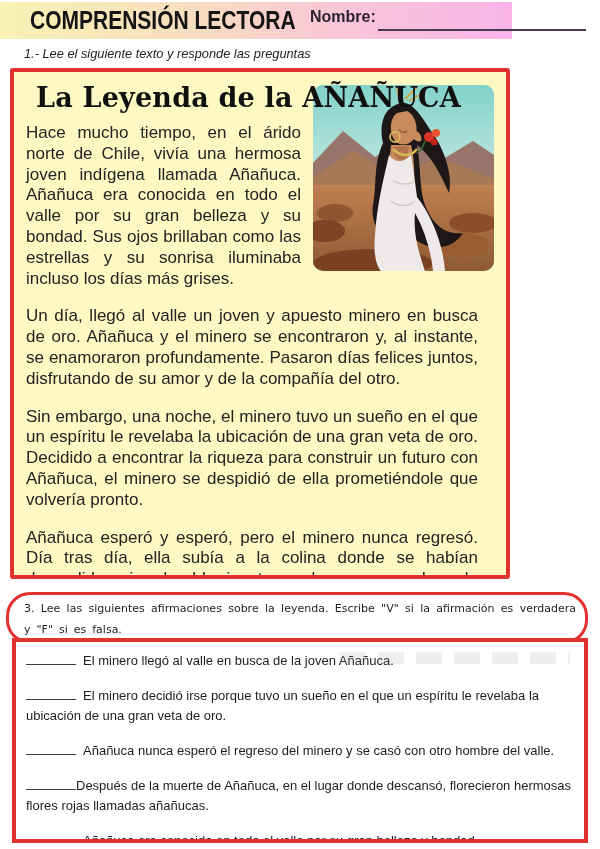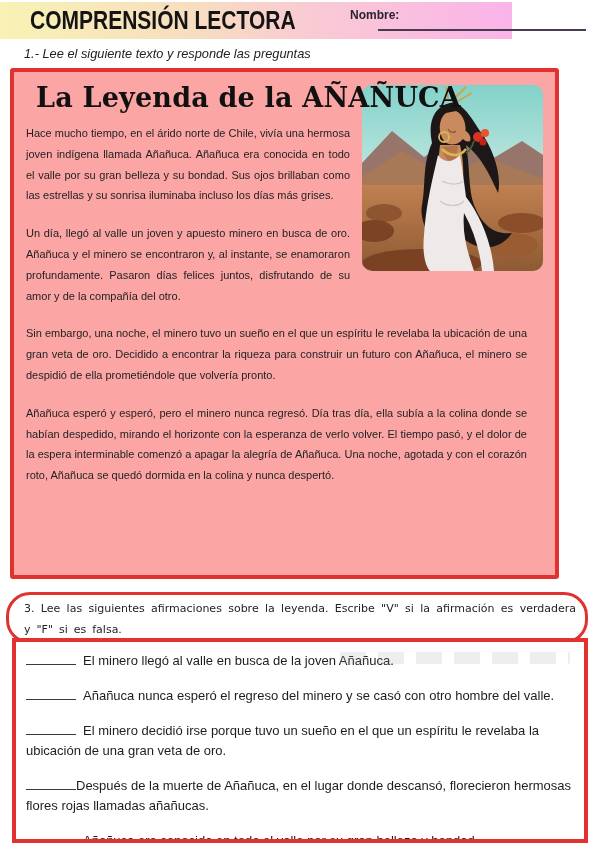--- a/index.html
+++ b/index.html
@@ -9,43 +9,43 @@
   
   .header-band {
     position:absolute; top:2px; left:0; width:512px; height:37px;
     background:linear-gradient(90deg,#f8f2b4 0%,#f7ddc0 38%,#f9c9d4 62%,#fab4e9 100%);
     display:flex; align-items:center;
   }
   .header-title {
     font-weight:bold; font-size:25px; letter-spacing:0px; color:#141414;
     transform:scaleX(0.84); transform-origin:left center; margin-left:30px; white-space:nowrap;
   }
-  .name-label { position:absolute; left:310px; top:8px; font-weight:bold; font-size:12px; color:#2b2230;margin-left:40px; }
+  .name-label { position:absolute; left:310px; top:8px; font-weight:bold; font-size:16px; color:#2b2230; }
   .name-line { position:absolute; left:378px; top:29px; width:208px; border-bottom:2px solid #4a3a50; height:0; }
 
   
   .instruction { position:absolute; top:46px; left:24px; font-size:12.8px; color:#222;font-style:italic; }
 
   
   .story-box {
-    position:absolute; top:68px; left:10px; width:549px; height:511px;
-    border:4px solid #e23230; border-radius:3px; background:#fca5a5;
+    position:absolute; top:68px; left:10px; width:500px; height:511px;
+    border:4px solid #e23230; border-radius:3px; background:#fef9c3;
     padding:6px 12px 6px 12px; overflow:hidden;
   }
   .story-title {
     font-family:"DejaVu Serif", serif; font-weight:bold; font-size:27px;
     color:#111; margin:4px 0 10px 10px; letter-spacing:0.2px; white-space:nowrap;
   }
   .story-image {
     float:right; width:181px; height:186px; margin:-38px 0 10px 12px;
     border-radius:10px; overflow:hidden; background:#7ecfc6;
   }
   .story-image svg { display:block; width:100%; height:100%; }
   .story-text p {
-    font-size:11px; line-height:20.8px; text-align:justify; color:#232323;
+    font-size:17px; line-height:20.8px; text-align:justify; color:#232323;
     margin:0 16px 17px 0;
   }
 
   
   .prompt-box {
     position:absolute; top:592px; left:6px; width:582px; height:52px;
     border:3px solid #e23230; border-radius:24px; background:#fff;
   }
   .prompt-text {
     position:absolute; top:598px; left:24px; width:552px; z-index:3;
@@ -141,22 +141,22 @@
         </div>
     </div>
   </div>
 
   <div class="prompt-box"></div>
   <div class="prompt-text">3. Lee las siguientes afirmaciones sobre la leyenda. Escribe "V" si la afirmación es verdadera y "F" si es falsa.</div>
 
   <div class="statements-box">
     <div>
         <div class="statement"><span class="blank"></span><span>El minero llegó al valle en busca de la joven Añañuca.</span></div>
+        <div class="statement"><span class="blank"></span><span>El minero decidió irse porque tuvo un sueño en el que un espíritu le revelaba la ubicación de una gran veta de oro.</span></div>
         <div class="statement"><span class="blank"></span><span>Añañuca nunca esperó el regreso del minero y se casó con otro hombre del valle.</span></div>
-        <div class="statement"><span class="blank"></span><span>El minero decidió irse porque tuvo un sueño en el que un espíritu le revelaba la ubicación de una gran veta de oro.</span></div>
         <div class="statement"><span class="blank no-gap"></span><span>Después de la muerte de Añañuca, en el lugar donde descansó, florecieron hermosas flores rojas llamadas añañucas.</span></div>
         <div class="statement"><span class="blank"></span><span>Añañuca era conocida en todo el valle por su gran belleza y bondad.</span></div>
       </div>
   </div>
 
   <div class="faint-row"></div>
 
 </div>
 
 </body></html>

